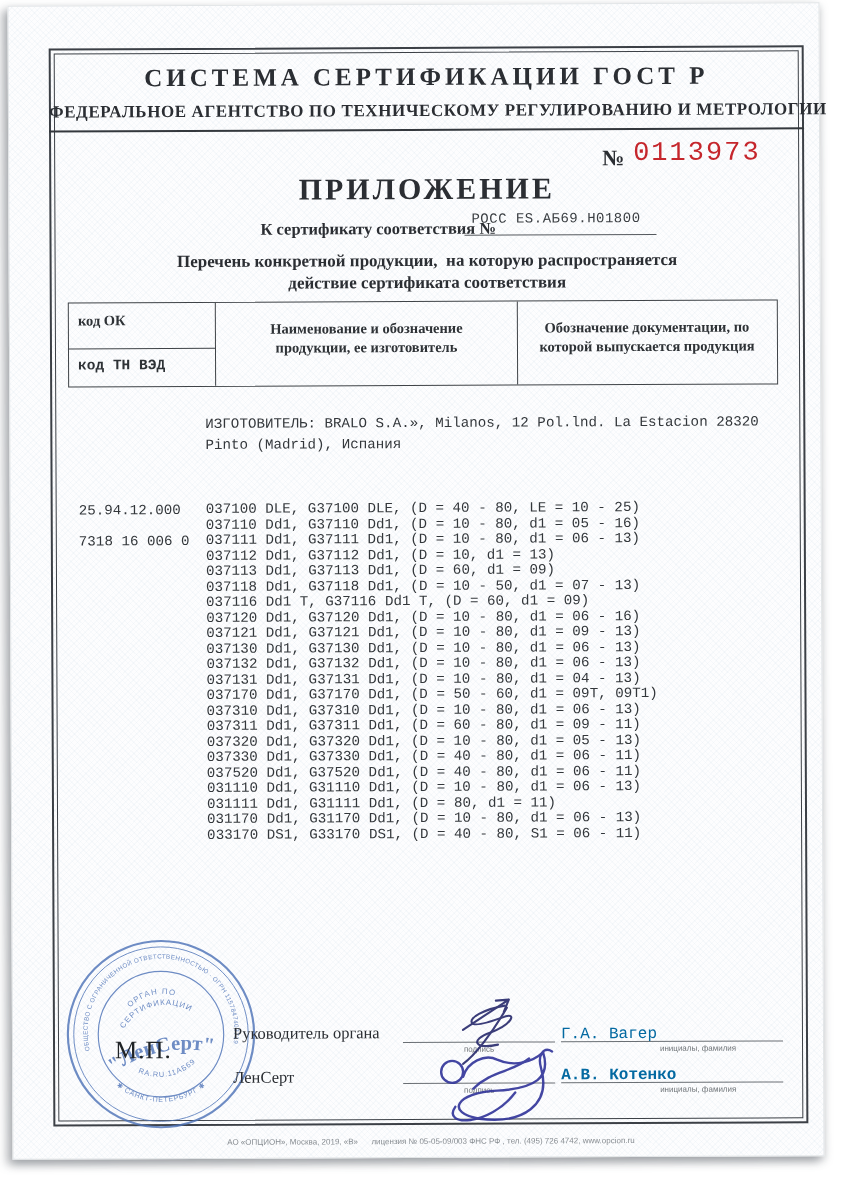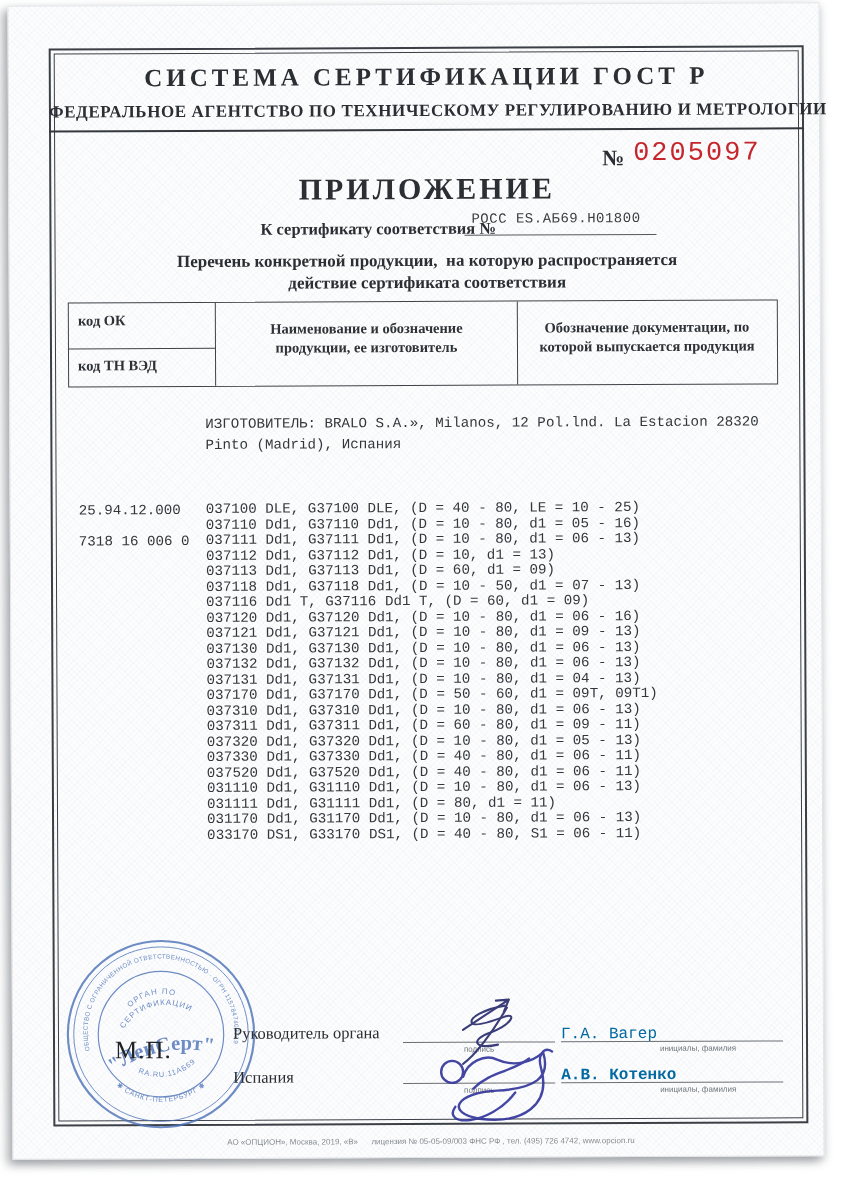--- a/index.html
+++ b/index.html
@@ -39,21 +39,21 @@
   .subtitle.s1{top:246px;}
   .subtitle.s2{top:268px;}
 
   .tbl{position:absolute;left:58px;top:296px;width:710px;height:85px;border:1.3px solid #3f4347;box-sizing:border-box;}
   .tbl-v{position:absolute;top:0;bottom:0;border-left:1.3px solid #3f4347;}
   .tbl-v.v1{left:146px;}
   .tbl-v.v2{left:448px;}
   .tbl-h{position:absolute;left:0;width:146px;top:45px;border-top:1.3px solid #3f4347;}
   .tbl-cell{position:absolute;font-size:14.5px;font-weight:700;color:#2e3236;line-height:19px;}
   .c1a{left:9px;top:8px;}
-  .c1b{left:9px;top:53px;}
+  .c1b{left:9px;top:53px;font-family:Liberation Mono, monospace;}
   .c2{left:147px;top:17px;width:301px;text-align:center;}
   .c2 > div{width:252px;margin:0 auto;}
   .c3{left:449px;top:17px;width:258px;text-align:center;}
   .c3 > div{width:242px;margin:0 auto;}
 
   .manufacturer{position:absolute;left:195px;top:408px;font-size:14.2px;line-height:21px;color:#33373b;white-space:pre;}
 
   .code-ok{position:absolute;left:68px;top:496px;font-size:14.2px;color:#33373b;white-space:pre;}
   .code-tnved{position:absolute;left:68px;top:527px;font-size:14.2px;color:#33373b;white-space:pre;}
 
@@ -92,21 +92,21 @@
 
   <div class="frame-outer">
     <div class="frame-inner"></div>
   </div>
 
   <div class="hdr1 serif">СИСТЕМА СЕРТИФИКАЦИИ ГОСТ Р</div>
   <div class="hdr2 serif">ФЕДЕРАЛЬНОЕ АГЕНТСТВО ПО ТЕХНИЧЕСКОМУ РЕГУЛИРОВАНИЮ И МЕТРОЛОГИИ</div>
   <div class="hdr-rule"></div>
 
   <div class="num-sign serif">№</div>
-  <div class="num-value mono">0205097</div>
+  <div class="num-value mono">0113973</div>
 
   <div class="doc-title serif">ПРИЛОЖЕНИЕ</div>
 
   <div class="cert-label serif">К сертификату соответствия №</div>
   <div class="cert-value mono">РОСС ES.АБ69.Н01800</div>
   <div class="cert-underline"></div>
 
   <div class="subtitle s1 serif">Перечень конкретной продукции,  на которую распространяется</div>
   <div class="subtitle s2 serif">действие сертификата соответствия</div>
 
@@ -194,21 +194,21 @@
   </svg>
   <div class="mp serif">М.П.</div>
 
   <div class="sig-label sl1 serif">Руководитель органа</div>
   <div class="sig-line la1"></div>
   <div class="sig-caption ca1 sans">подпись</div>
   <div class="sig-name sn1 mono">Г.А. Вагер</div>
   <div class="sig-line lb1"></div>
   <div class="sig-caption cb1 sans">инициалы, фамилия</div>
 
-  <div class="sig-label sl2 serif">Испания</div>
+  <div class="sig-label sl2 serif">ЛенСерт</div>
   <div class="sig-line la2"></div>
   <div class="sig-caption ca2 sans">подпись</div>
   <div class="sig-name sn2 mono">А.В. Котенко</div>
   <div class="sig-line lb2"></div>
   <div class="sig-caption cb2 sans">инициалы, фамилия</div>
 
   <svg class="ink" viewBox="0 0 220 185" fill="none" stroke-linecap="round" stroke-linejoin="round">
     <g stroke="#2b2d6e" stroke-width="2.1" opacity="0.92">
       <path d="M 70,80 L 116,50 M 103,51 L 116,50 L 111,62"></path>
       <path d="M 112,56 C 90,60 76,68 79,73 C 81,78 101,71 112,67 C 124,63 119,75 97,83 C 77,90 81,100 105,95"></path>

